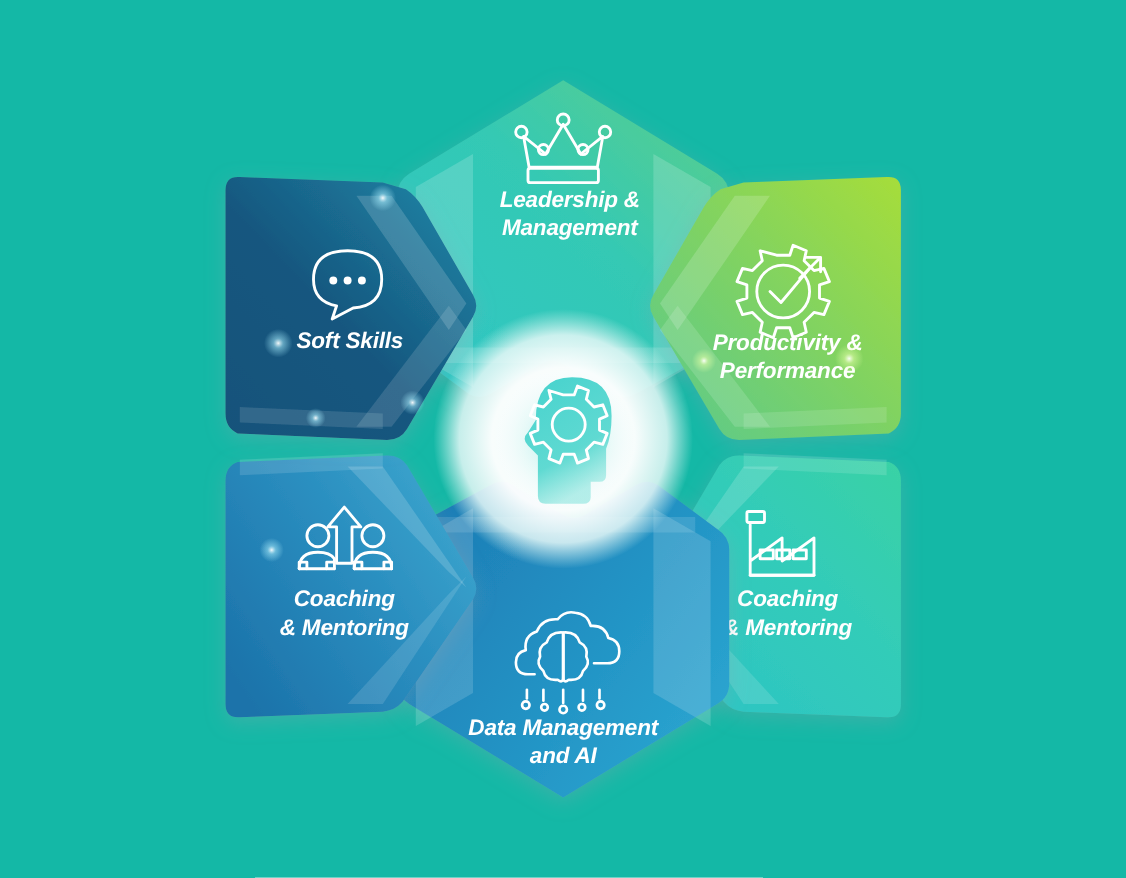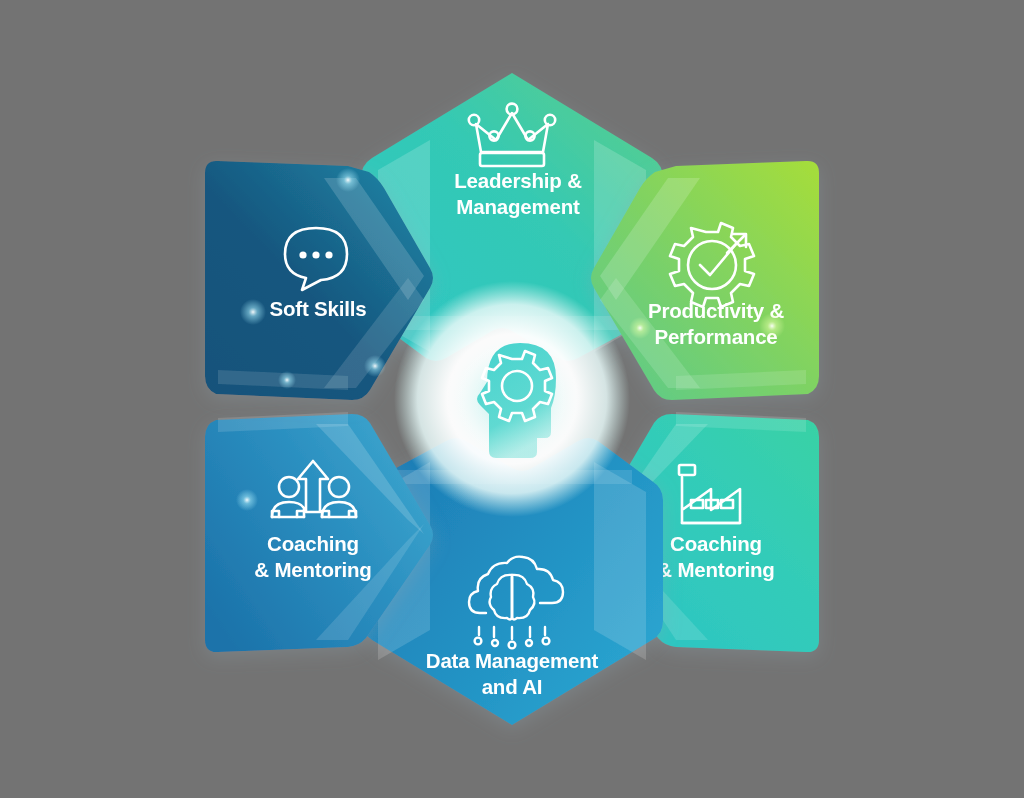--- a/index.html
+++ b/index.html
@@ -10,21 +10,22 @@
   body {
     width: 1024px;
     height: 798px;
     overflow: hidden;
     font-family: "Liberation Sans", sans-serif;
     position: relative;
   }
   #stage {
     position: absolute;
     inset: 0;
-    background: #737373;
+    background: #14b8a6;
+    font-style: italic;
   }
   svg.diagram {
     position: absolute;
     left: 0;
     top: 0;
     width: 1024px;
     height: 798px;
     display: block;
   }
   .seg-label {

